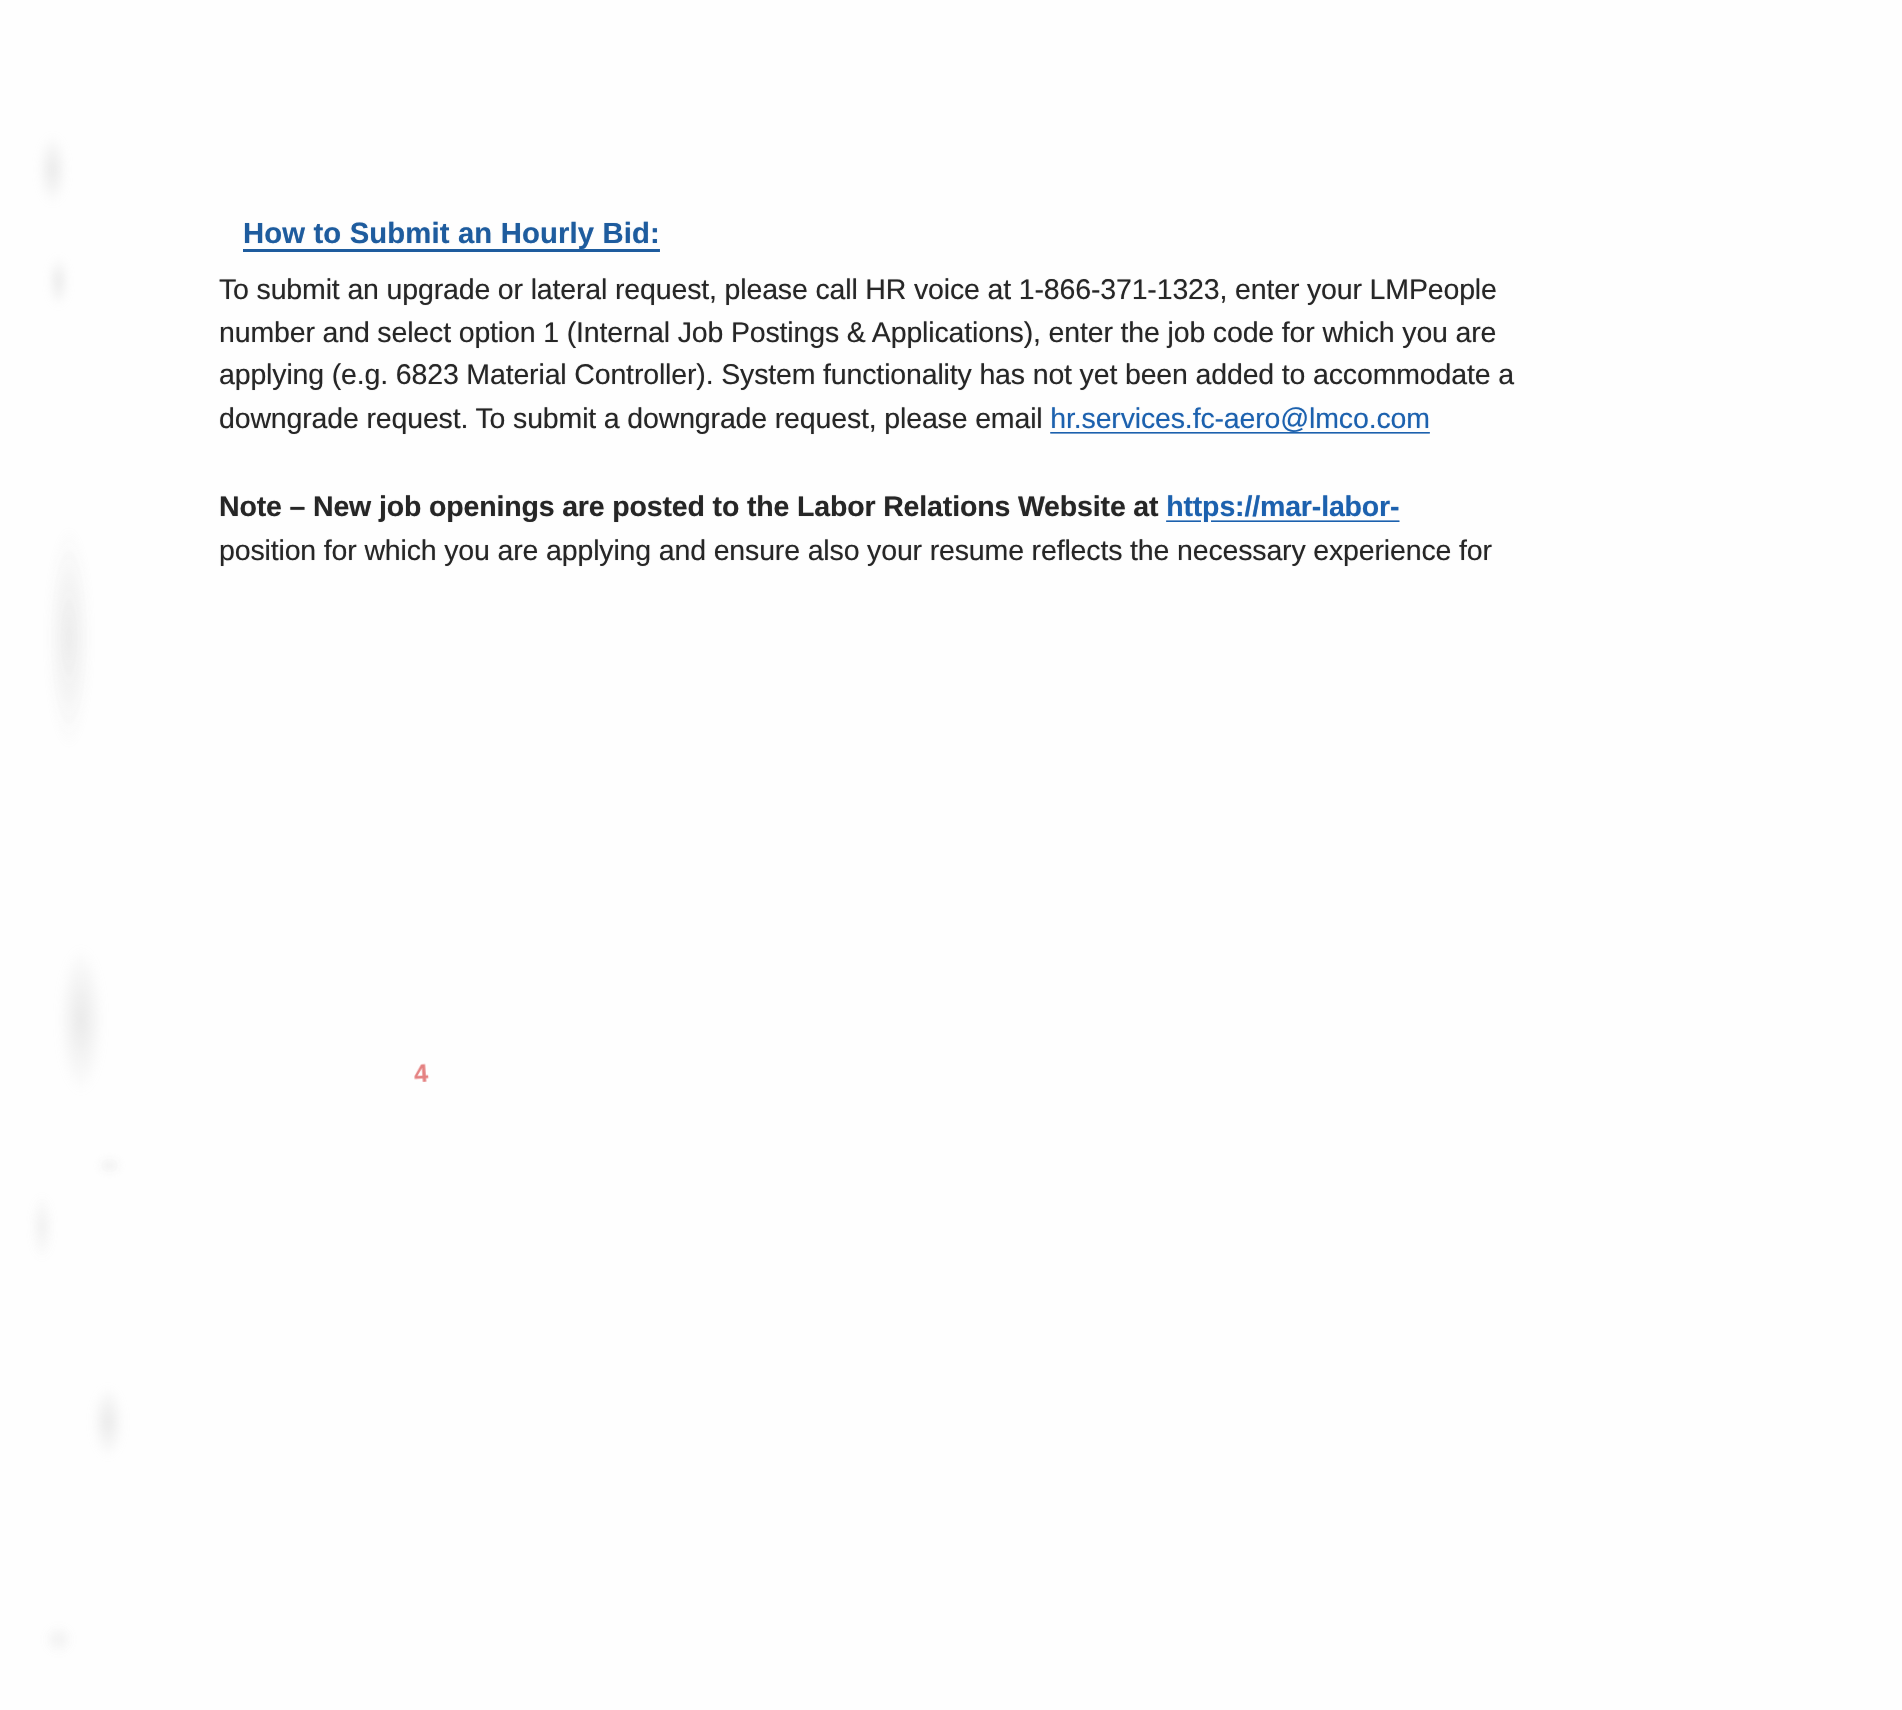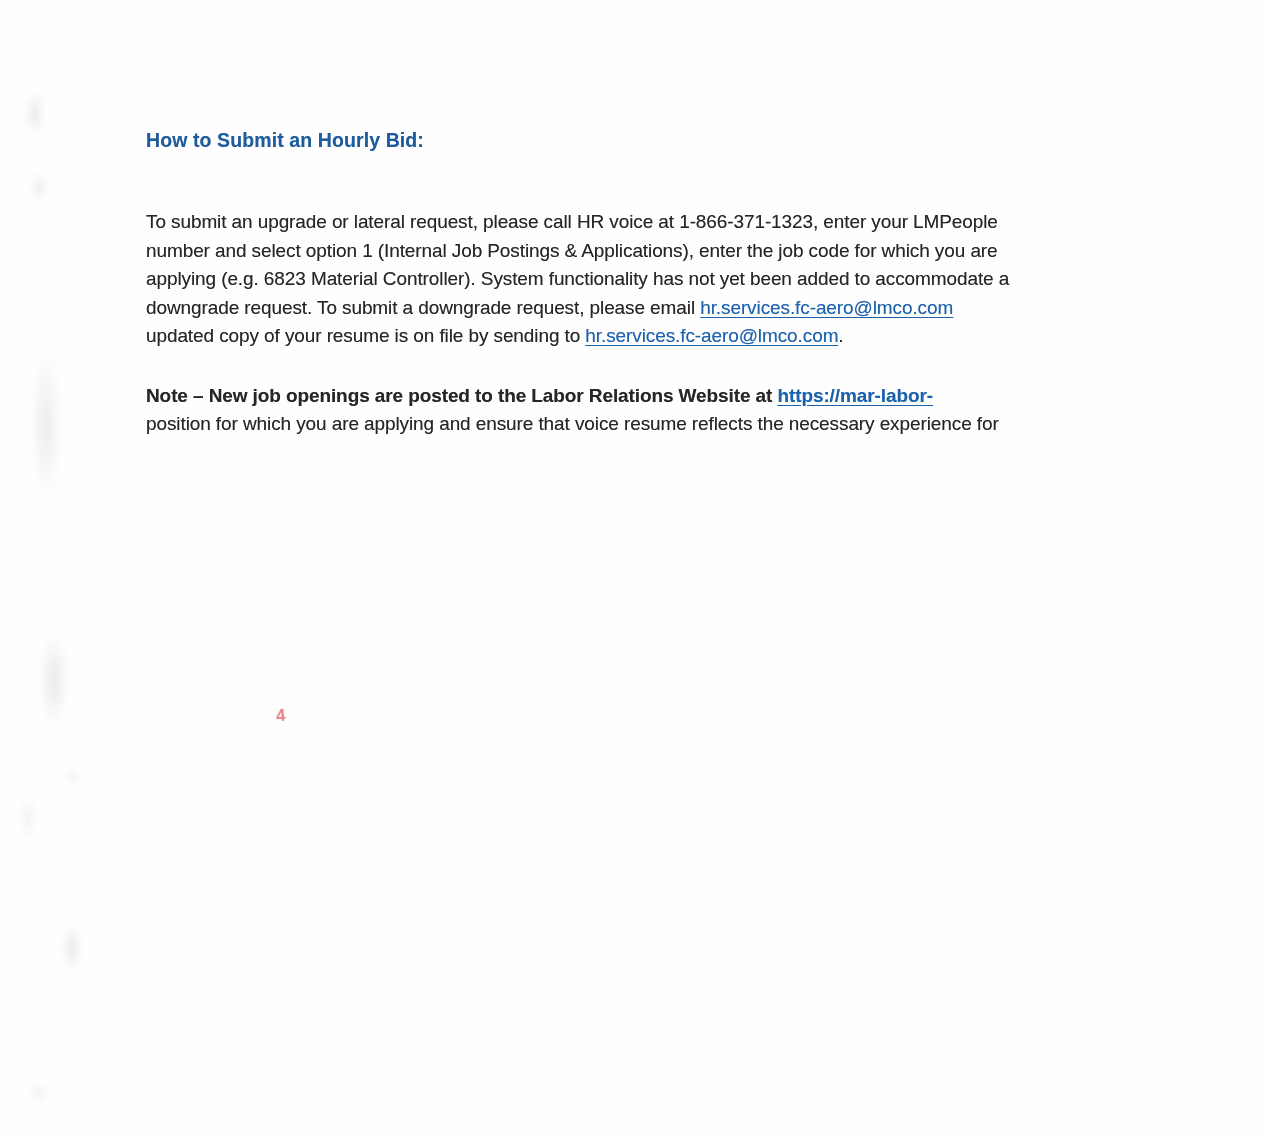--- a/index.html
+++ b/index.html
@@ -15,33 +15,34 @@
     font-family: "Liberation Sans", sans-serif;
   }
   .page {
     position: absolute;
     inset: 0;
   }
   .heading {
     position: absolute;
     left: 146px;
     top: 129px;
-    margin: 0;
+    margin: 16px;
     font-size: 19.5px;
     font-weight: 700;
     letter-spacing: 0.1px;
     color: var(--heading-blue, #1e5c9e);
+    text-decoration: underline;
     text-decoration-thickness: 2px;
     text-underline-offset: 4px;
     text-shadow: 0 0 0.5px rgba(30, 92, 158, 0.5);
   }
   .doc-body {
     position: absolute;
     left: 146px;
-    top: 208px;
+    top: 180px;
     width: 1010px;
   }
   .para {
     margin: 0 0 31px 0;
   }
   .line {
     white-space: nowrap;
     font-size: 19px;
     line-height: 28.5px;
     letter-spacing: -0.1px;
@@ -100,23 +101,22 @@
   <div class="smudge s8"></div>
 
   <h1 class="heading">How to Submit an Hourly Bid:</h1>
 
   <div class="doc-body">
       <div class="para">
         <div class="line"><span class="normal">To submit an upgrade or lateral request, please call HR voice at 1-866-371-1323, enter your LMPeople</span></div>
         <div class="line"><span class="normal">number and select option 1 (Internal Job Postings &amp; Applications), enter the job code for which you are</span></div>
         <div class="line"><span class="normal">applying (e.g. 6823 Material Controller). System functionality has not yet been added to accommodate a</span></div>
         <div class="line"><span class="normal">downgrade request. To submit a downgrade request, please email </span><a class="link">hr.services.fc-aero@lmco.com</a></div>
-        <div class="line"><span class="normal">updated copy of your resume is on file by sending to </span><a class="link">hr.services.fc-aero@lmco.com</a><span class="normal">.</span></div>
       </div>
       <div class="para">
         <div class="line"><span class="bold">Note – New job openings are posted to the Labor Relations Website at </span><a class="link bold">https://mar-labor-</a></div>
-        <div class="line"><span class="normal">position for which you are applying and ensure that voice resume reflects the necessary experience for</span></div>
+        <div class="line"><span class="normal">position for which you are applying and ensure also your resume reflects the necessary experience for</span></div>
       </div>
     </div>
 
   <div class="red-mark">4</div>
 
 </div>
 
 </body></html>

